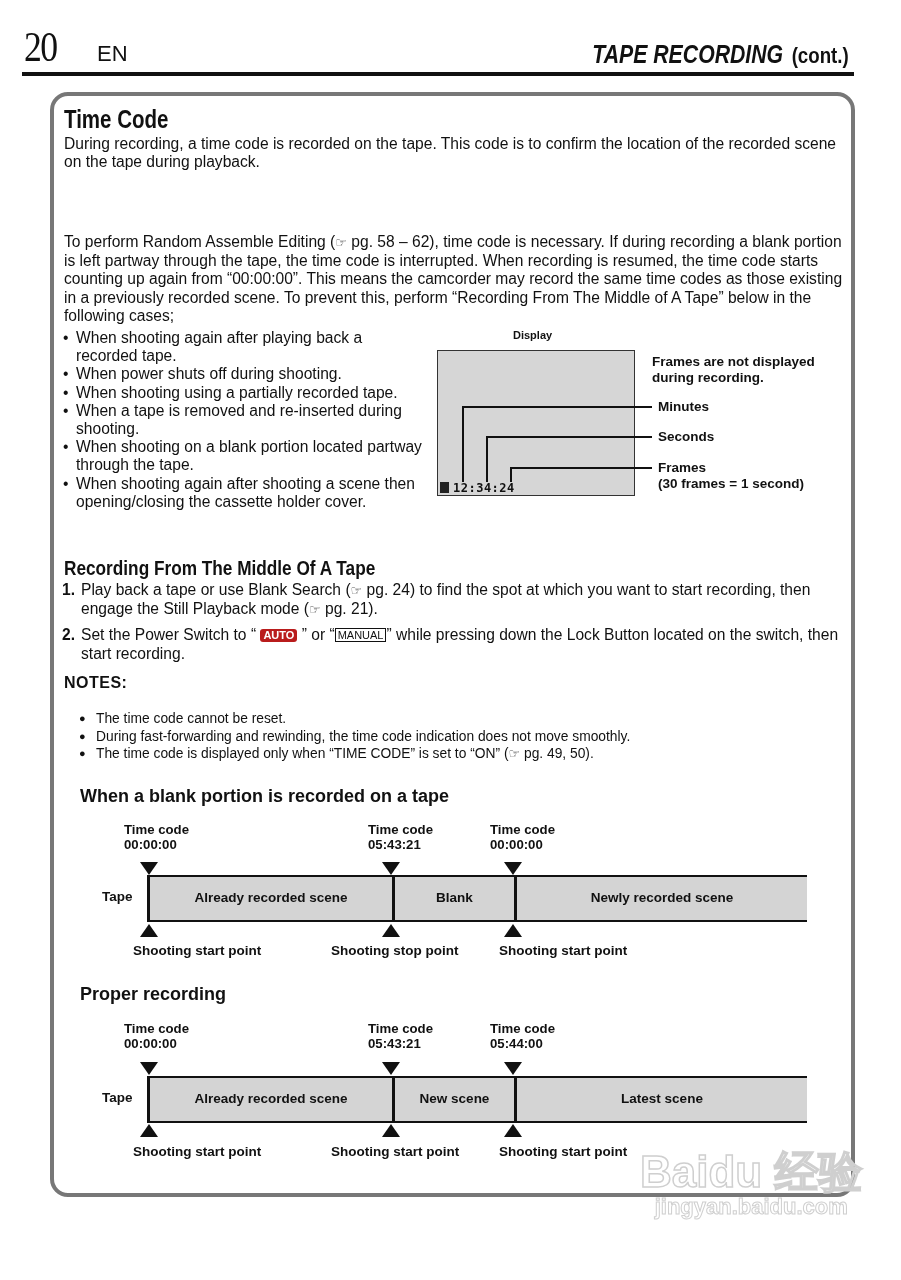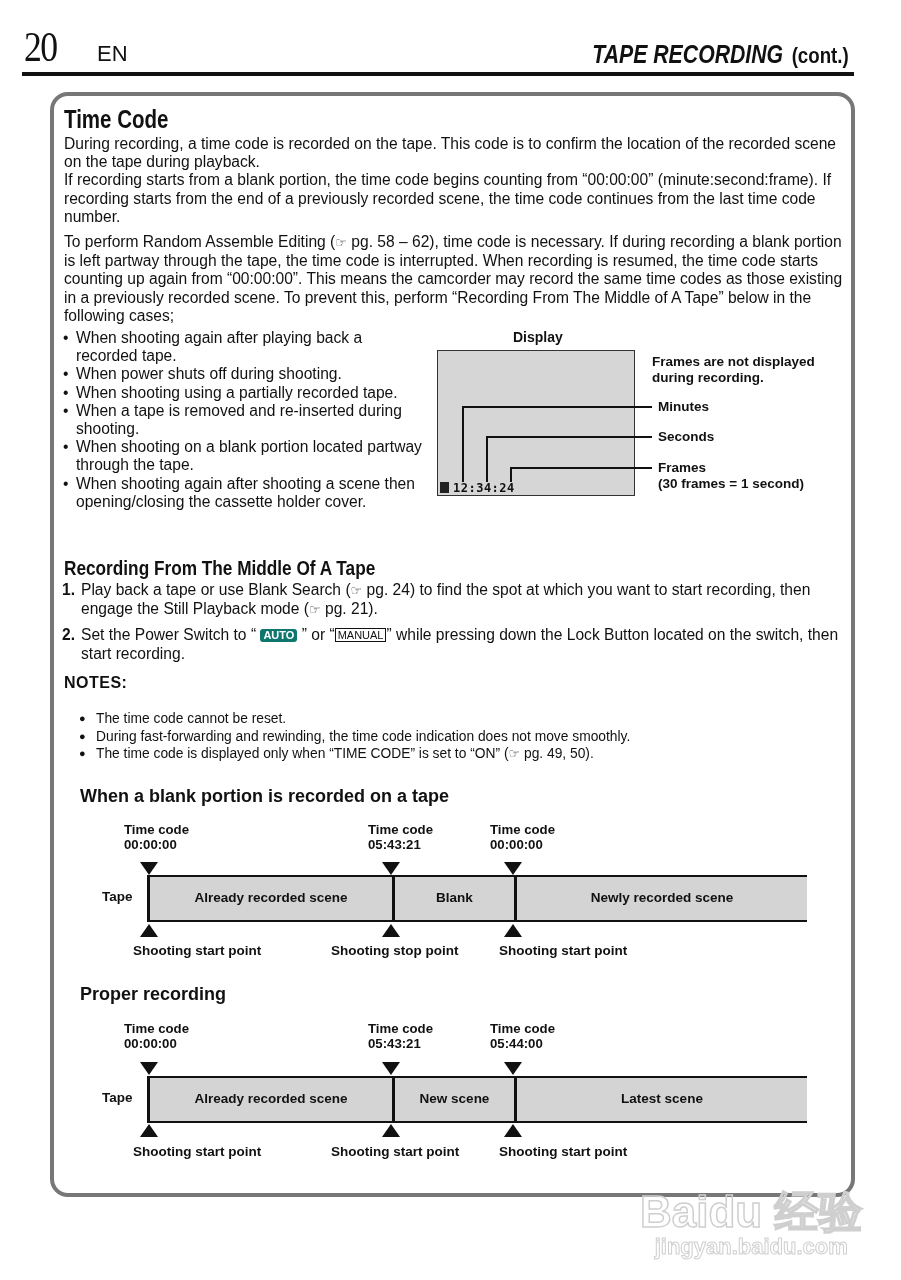--- a/index.html
+++ b/index.html
@@ -24,73 +24,72 @@
 
   #tc-title { left: 64px; top: 107px; }
   #tc-para1 { left: 64px; top: 135px; width: 780px; }
   #tc-para2 { left: 64px; top: 233px; width: 780px; }
 
   #cases { left: 62px; top: 329px; width: 360px; margin: 0; padding: 0; list-style: none; font-size: 15.6px; line-height: 18.2px; }
   #cases li { position: relative; padding-left: 14px; }
   #cases li::before { content: "•"; position: absolute; left: 1px; top: 0; }
 
   
-  #display-label { left: 513px; top: 329px; font-size: 14px; font-weight: bold; }
+  #display-label { left: 513px; top: 329px; font-size: 11px; font-weight: bold; }
   #display-box { left: 437px; top: 350px; width: 196px; height: 144px; background: #d6d6d6; border: 1.5px solid #333; }
   #display-tc { left: 440px; top: 481px; font-family: "DejaVu Sans Mono", monospace; font-size: 12px; font-weight: bold; letter-spacing: 0.5px; }
   .tc-badge { display: inline-block; width: 9px; height: 11px; background: #222; color: #fff; font-size: 8px; text-align: center; line-height: 11px; margin-right: 4px; vertical-align: -1px; }
   .dlabel { font-size: 13.5px; font-weight: bold; line-height: 15.5px; }
   #lbl-frames-note { left: 652px; top: 354px; }
   #lbl-minutes { left: 658px; top: 399px; }
   #lbl-seconds { left: 658px; top: 429px; }
   #lbl-frames { left: 658px; top: 460px; }
   .leader { position: absolute; background: #111; }
 
   #rec-title { left: 64px; top: 557px; font-size: 21px; }
   #steps { left: 62px; top: 581px; width: 780px; font-size: 15.6px; line-height: 18.2px; }
   .step { position: relative; padding-left: 19px; margin-bottom: 7px; }
   .step .num { position: absolute; left: 0; top: 0; font-weight: bold; }
-  .btn-auto { display: inline-block; background: #0f766e; color: #fff; font-weight: bold; font-size: 11px; padding: 0 3px; border-radius: 3px; line-height: 13px; vertical-align: 1px; }
+  .btn-auto { display: inline-block; background: #b91c1c; color: #fff; font-weight: bold; font-size: 11px; padding: 0 3px; border-radius: 3px; line-height: 13px; vertical-align: 1px; }
   .btn-manual { display: inline-block; border: 1.5px solid #111; font-size: 11px; padding: 0 2px; line-height: 12px; vertical-align: 1px; }
 
   #notes-title { left: 64px; top: 674px; font-size: 16px; font-weight: bold; letter-spacing: 0.5px; }
   #notes { left: 62px; top: 693px; width: 780px; margin: 17px; padding: 0; list-style: none; font-size: 13.8px; line-height: 17.5px; }
   #notes li { position: relative; padding-left: 17px; }
   #notes li::before { content: "●"; position: absolute; left: 0; top: 0; font-size: 11px; }
 
   
   .diagram-title { font-size: 18px; font-weight: bold; white-space: nowrap; text-align: center; }
   .tc-label { font-size: 13.2px; font-weight: bold; line-height: 15px; white-space: nowrap; }
   .tape-label { font-size: 13.5px; font-weight: bold; }
   .tape { position: absolute; left: 147px; width: 657px; height: 43px; background: #d4d4d4; border-top: 2px solid #111; border-bottom: 2px solid #111; border-left: 3px solid #111; }
   .divider { position: absolute; top: 0; bottom: 0; width: 3px; background: #111; }
   .seg-label { position: absolute; top: 13px; font-size: 13.5px; font-weight: bold; text-align: center; white-space: nowrap; }
   .tri-down { position: absolute; width: 0; height: 0; border-left: 9px solid transparent; border-right: 9px solid transparent; border-top: 13px solid #111; }
   .tri-up { position: absolute; width: 0; height: 0; border-left: 9px solid transparent; border-right: 9px solid transparent; border-bottom: 13px solid #111; }
   .point-label { font-size: 13.5px; font-weight: bold; white-space: nowrap; }
 
   
-  #watermark { left: 640px; top: 1150px; color: #e3e3e3; font-weight: bold; text-align: center; margin-top: 40px; }
+  #watermark { left: 640px; top: 1150px; color: #e3e3e3; font-weight: bold; text-align: center; }
   #wm-brand { font-size: 44px; line-height: 44px; color: transparent; -webkit-text-stroke: 1.5px #cfcfcf; }
   #wm-url { font-size: 22px; color: transparent; -webkit-text-stroke: 1px #cfcfcf; }
 </style>
 </head>
 <body>
 
 <div id="page-num" class="abs">20</div>
 <div id="page-lang" class="abs">EN</div>
 <div id="section-title" class="abs"><span>TAPE RECORDING</span><span class="cont">(cont.)</span></div>
 <div id="header-rule" class="abs"></div>
 
 <div id="frame" class="abs"></div>
 
 <div id="tc-title" class="abs h2">Time Code</div>
 <div id="tc-para1" class="abs body">
   <p>During recording, a time code is recorded on the tape. This code is to confirm the location of the recorded scene on the tape during playback.</p>
-  <p>If recording starts from a blank portion, the time code begins counting from “00:00:00” (minute:second:frame). If recording starts from the end of a previously recorded scene, the time code continues from the last time code number.</p>
 </div>
 <div id="tc-para2" class="abs body"><span>To perform Random Assemble Editing (</span><span class="ref-icon">☞</span> <span>pg. 58 – 62), time code is necessary. If during recording a blank portion is left partway through the tape, the time code is interrupted. When recording is resumed, the time code starts counting up again from “00:00:00”. This means the camcorder may record the same time codes as those existing in a previously recorded scene. To prevent this, perform “Recording From The Middle of A Tape” below in the following cases;</span></div>
 
 <ul id="cases" class="abs">
   <li>When shooting again after playing back a recorded tape.</li>
   <li>When power shuts off during shooting.</li>
   <li>When shooting using a partially recorded tape.</li>
   <li>When a tape is removed and re-inserted during shooting.</li>
   <li>When shooting on a blank portion located partway through the tape.</li>
   <li>When shooting again after shooting a scene then opening/closing the cassette holder cover.</li>

